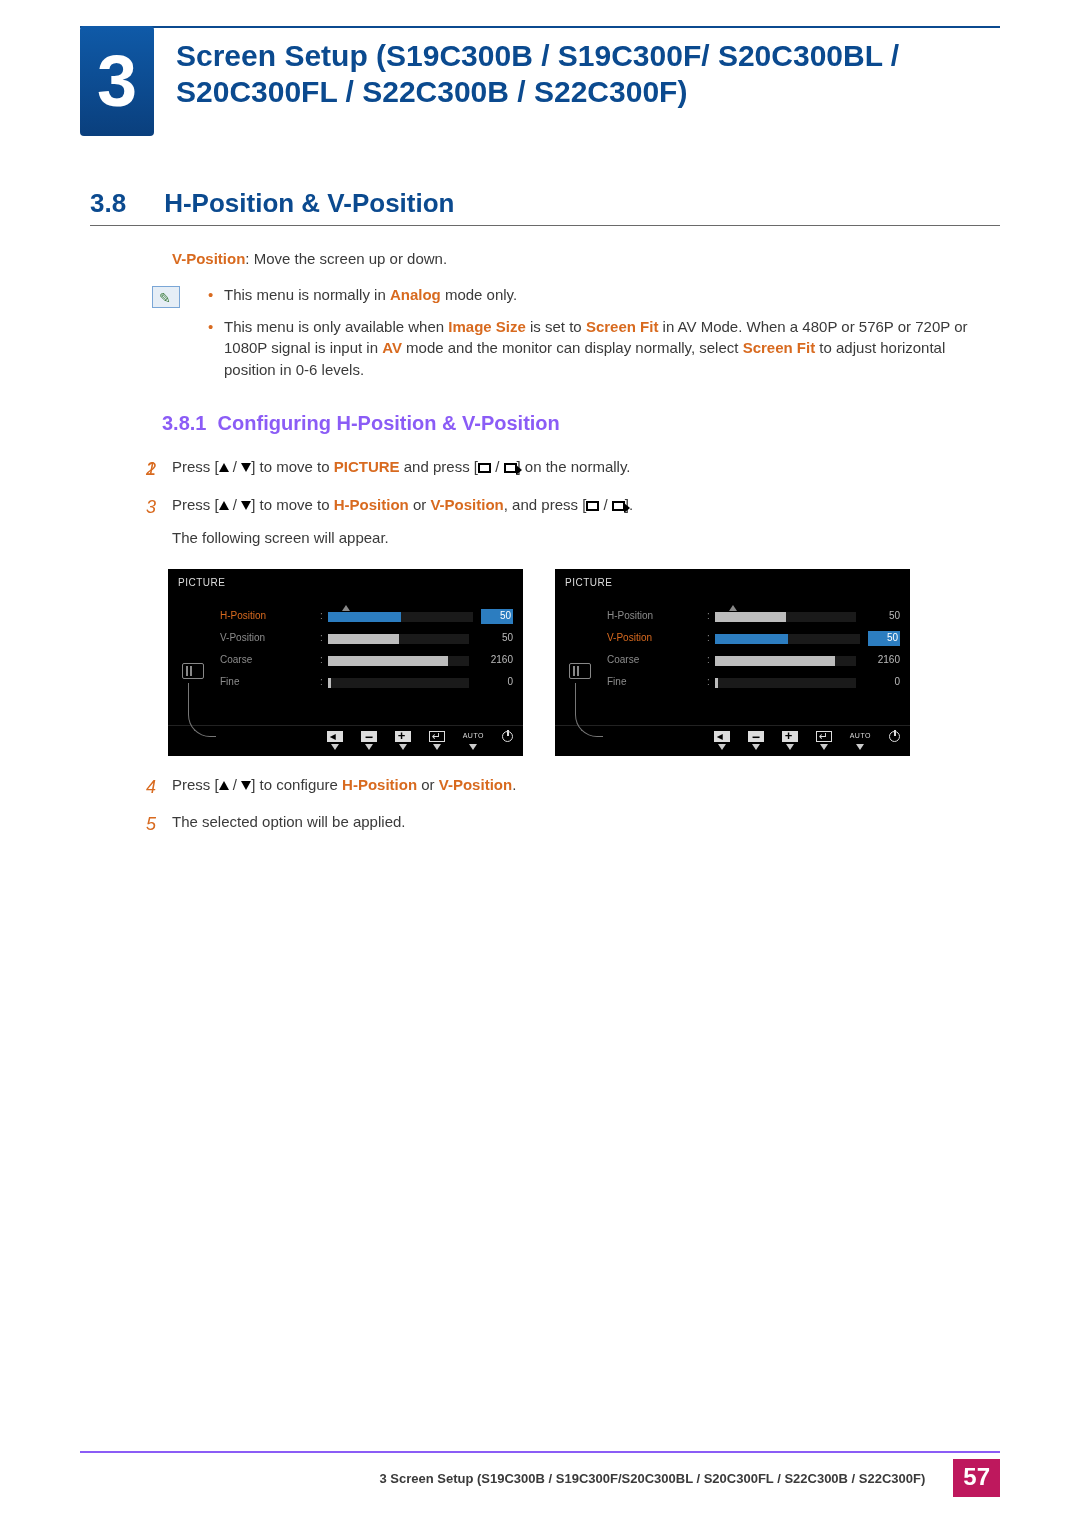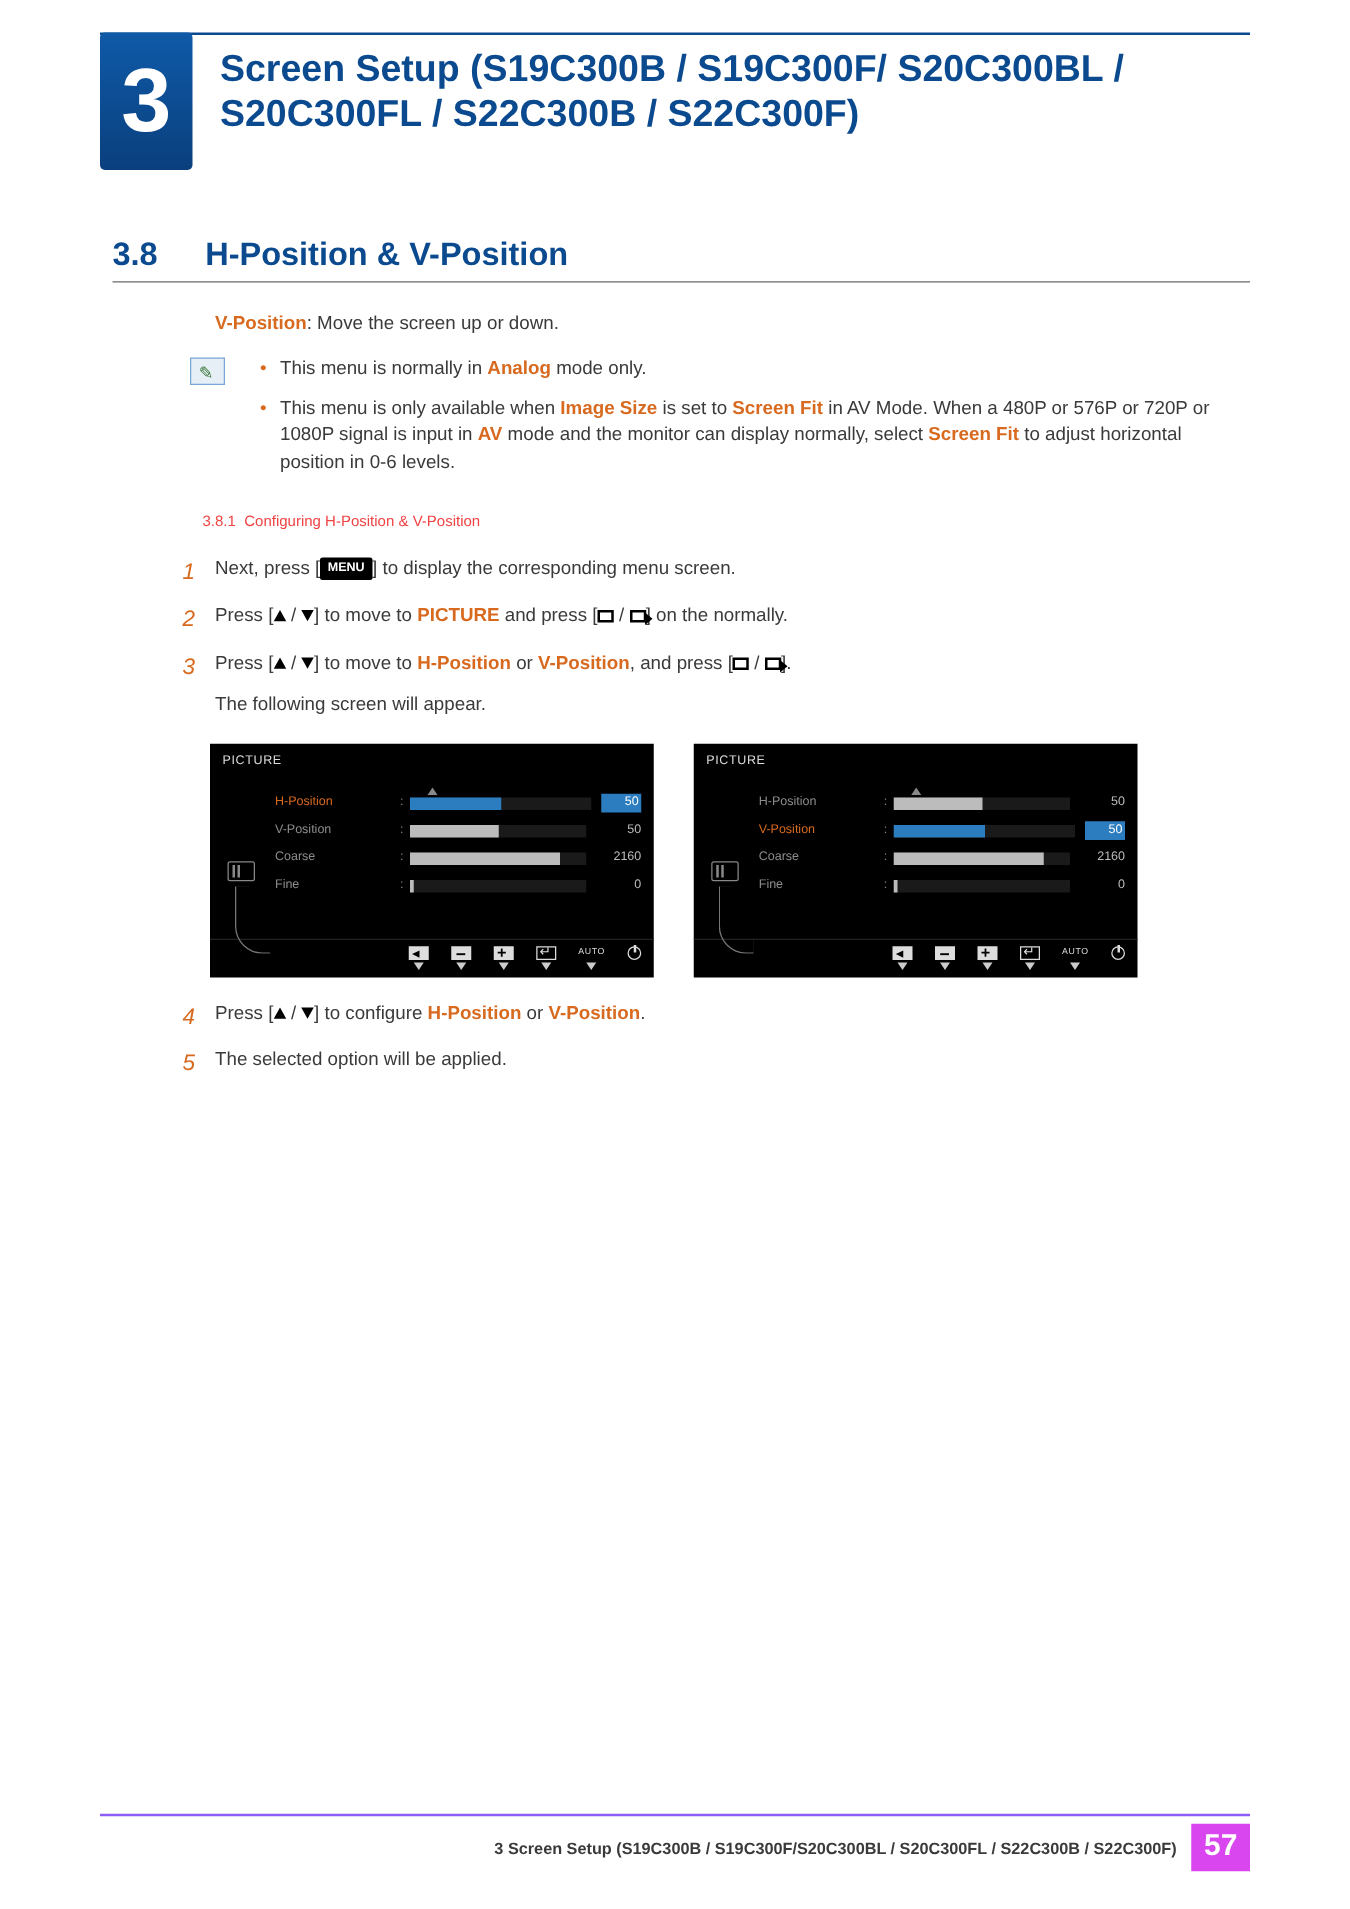--- a/index.html
+++ b/index.html
@@ -69,21 +69,21 @@
     left:6px; top:1px;
     color:#3a7a3a;
     font-size:14px;
   }
   .note-wrap { position: relative; padding-left: 22px; margin-left: 20px; }
   .note-bullets li { list-style: none; position: relative; margin-bottom: 10px; padding-left: 10px; }
   .note-bullets li::before {
     content:"•"; color:#d86a1f; position:absolute; left:-6px;
   }
   .subhead {
-    color:#ef4444; font-weight:normal; font-size:12px;
+    color:#8b5cf6; font-weight:bold; font-size:20px;
     margin-top:28px; margin-bottom:18px; margin-left:-10px;
   }
   .steps { list-style: none; }
   .steps li { position: relative; padding-left: 0; margin-bottom: 16px; }
   .steps li .num {
     position: absolute; left: -26px; top: 0;
     font-style: italic; font-size: 18px;
     color: #d86a1f;
   }
   .menu-chip {
@@ -178,22 +178,22 @@
   
   .footer {
     position:absolute; bottom:30px; left:80px; right:80px;
     display:flex; justify-content:flex-end; align-items:center;
     border-top:2px solid #8b5cf6;
     padding-top:6px;
     gap:12px;
   }
   .footer-text { font-size:13px; color:#3a3a3a; font-weight:bold; }
   .page-badge {
-    background:#d946ef; color:#fff; font-weight:bold;
-    font-size:24px; padding:4px 10px 6px;
+    background:#be185d; color:#fff; font-weight:bold;
+    font-size:24px; padding:4px 10px 6px;margin-left:16px;
   }
 </style>
 </head>
 <body>
 
 <div class="top-rule"></div>
 <div class="chapter-badge">3</div>
 <div class="chapter-title">Screen Setup (S19C300B / S19C300F/ S20C300BL / S20C300FL / S22C300B / S22C300F)</div>
 
 <div class="section-head">
@@ -217,23 +217,20 @@
     </ul>
   </div>
 
   <div class="subhead">
     <span>3.8.1</span>&nbsp;&nbsp;<span>Configuring H-Position &amp; V-Position</span>
   </div>
 
   <ol class="steps">
     <li>
       <span class="num">1</span>
-      <p style="margin-top:14px;">
-        <span>Next, press [</span><span class="menu-chip">MENU</span><span>] to display the corresponding menu screen.</span>
-      </p>
     </li>
     <li>
       <span class="num">2</span>
       <span>Press [</span><span class="tri tri-up"></span> / <span class="tri tri-dn"></span><span>] to move to </span><span class="orange">PICTURE</span><span> and press [</span><span class="src"></span> / <span class="src2"></span><span>] on the normally.</span>
     </li>
     <li>
       <span class="num">3</span>
       <span>Press [</span><span class="tri tri-up"></span> / <span class="tri tri-dn"></span><span>] to move to </span><span class="orange">H-Position</span><span> or </span><span class="orange">V-Position</span><span>, and press [</span><span class="src"></span> / <span class="src2"></span><span>].</span>
       <p style="margin-top:12px;">The following screen will appear.</p>
 

